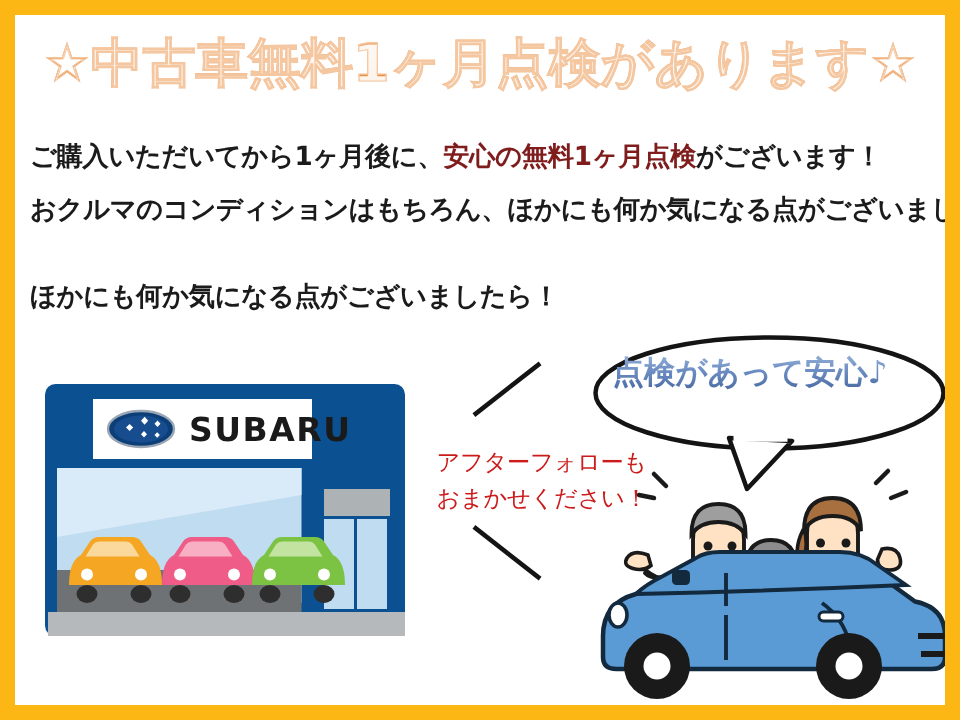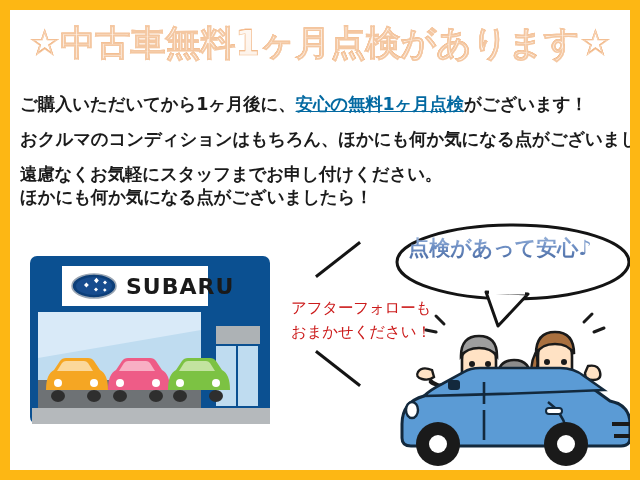--- a/index.html
+++ b/index.html
@@ -56,21 +56,21 @@
     font-weight: bold;
     color: #1b1b1b;
     white-space: nowrap;
     letter-spacing: -0.2px;
     font-family: "DejaVu Sans", "Liberation Sans", sans-serif;
   }
   #line1 { top: 82px; }
   #line2 { top: 117px; }
   #line3 { top: 152px; }
   #line4 { top: 175px; }
-  .hl-red { color: #0369a1; text-decoration: underline; }
+  .hl-red { color: #7f1d1d; }
 
   
   #shop {
     position: absolute;
     left: 14px;
     top: 240px;
     width: 252px;
     height: 186px;
   }
 
@@ -143,21 +143,20 @@
 
 <div id="page">
   <div class="inner">
 
     <div id="headline">☆中古車無料1ヶ月点検があります☆</div>
 
     <div class="body-line" id="line1">
       <span>ご購入いただいてから1ヶ月後に、</span><span class="hl-red">安心の無料1ヶ月点検</span><span>がございます！</span>
     </div>
     <div class="body-line" id="line2">おクルマのコンディションはもちろん、ほかにも何か気になる点がございましたら</div>
-    <div class="body-line" id="line3">遠慮なくお気軽にスタッフまでお申し付けください。</div>
     <div class="body-line" id="line4">ほかにも何か気になる点がございましたら！</div>
 
     <svg id="shop" viewBox="0 0 252 186">
 
       <rect x="6" y="6" width="240" height="168" rx="7" fill="#0B5091"></rect>
 
       <rect x="37" y="15" width="148" height="42" fill="#FFFFFF" stroke="#0B5091" stroke-width="2"></rect>
 
       <g>
         <ellipse cx="70" cy="36" rx="22" ry="12" fill="#0C3E78" stroke="#9AA6B4" stroke-width="1.6"></ellipse>

